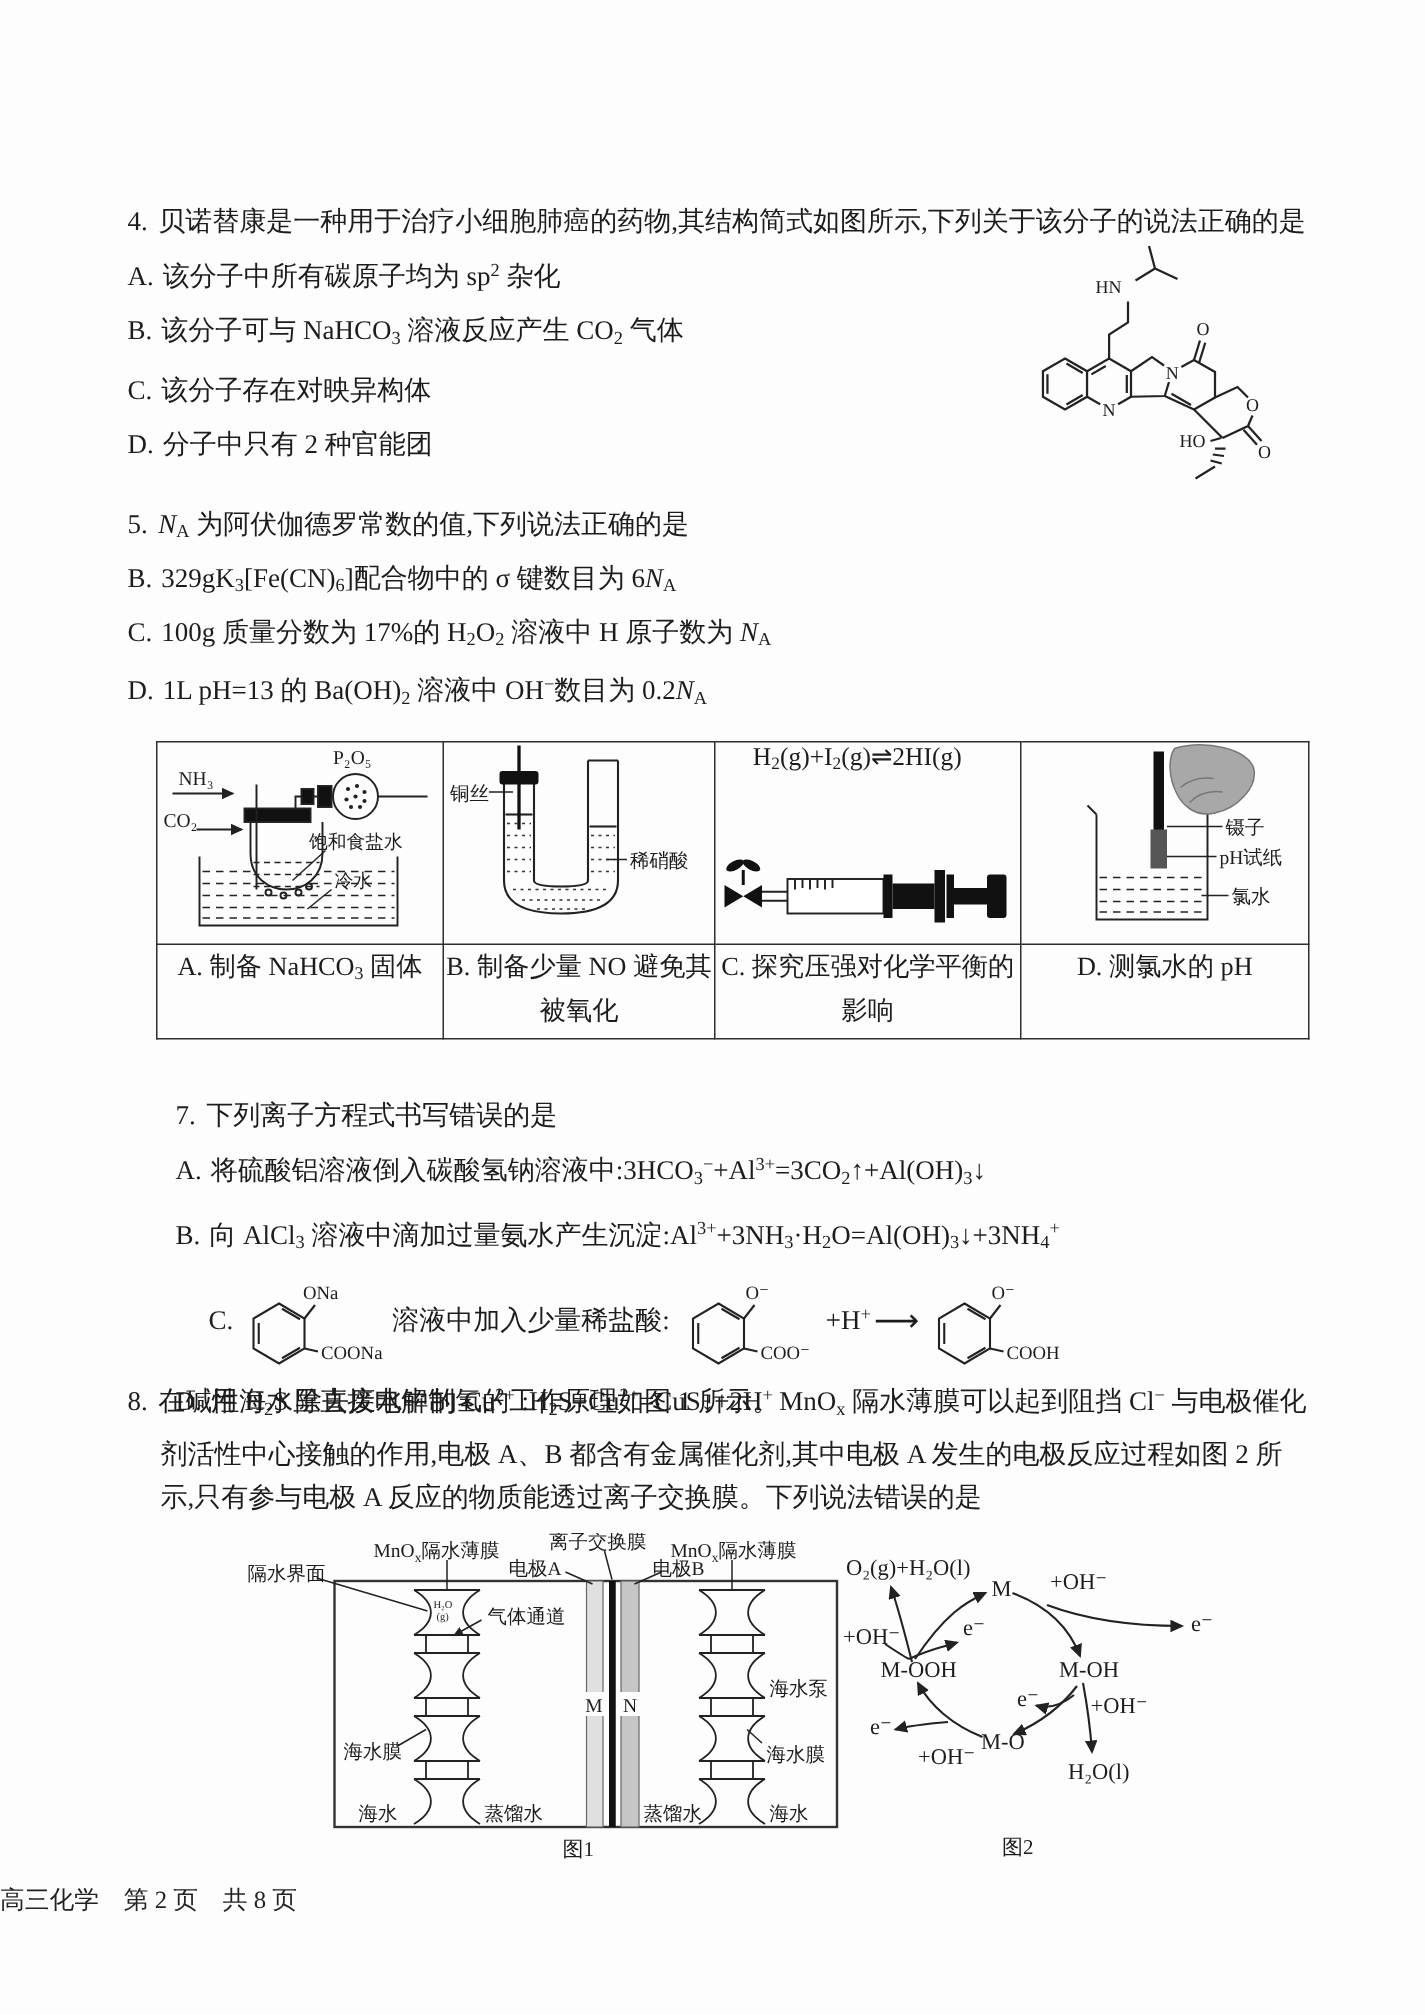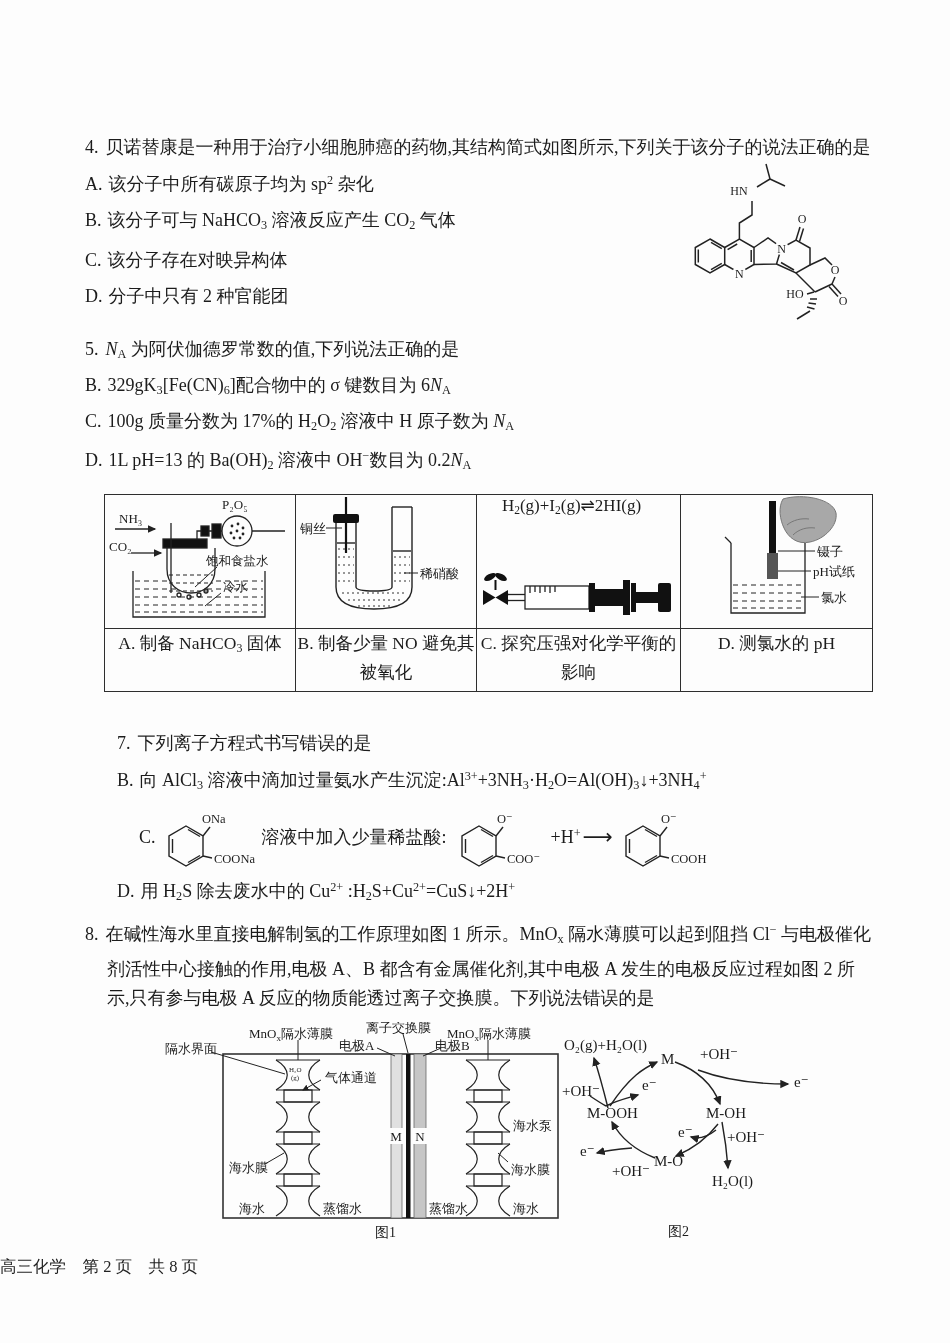--- a/index.html
+++ b/index.html
@@ -289,20 +289,21 @@
         <td class="cap capmid">D. 测氯水的 pH</td>
       </tr>
     </tbody>
       </table>
   </div>
 
   <div class="qblock" id="q7">
     <div class="stem hang">
       <span class="qnum">7.</span><span>下列离子方程式书写错误的是</span>
     </div>
+    <div class="opt hang"><span class="olabel">A.</span><span>将硫酸铝溶液倒入碳酸氢钠溶液中:3HCO<sub>3</sub><sup>−</sup>+Al<sup>3+</sup>=3CO<sub>2</sub>↑+Al(OH)<sub>3</sub>↓</span></div>
     <div class="opt hang"><span class="olabel">B.</span><span>向 AlCl<sub>3</sub> 溶液中滴加过量氨水产生沉淀:Al<sup>3+</sup>+3NH<sub>3</sub>·H<sub>2</sub>O=Al(OH)<sub>3</sub>↓+3NH<sub>4</sub><sup>+</sup></span></div>
 
     <div class="crow" style="padding-left:22px;">
       <span class="clab">C.</span>
       <svg width="104" height="74" viewBox="0 0 104 74">
         <g stroke="#222" stroke-width="1.4" fill="none">
           <path d="M28,26 L45,36 L45,56 L28,66 L11,56 L11,36 Z"></path>
           <path d="M14.5,39 V53"></path>
             <path d="M30,29.5 L42,36.5"></path>
             <path d="M42,55.5 L30,62.5"></path>

